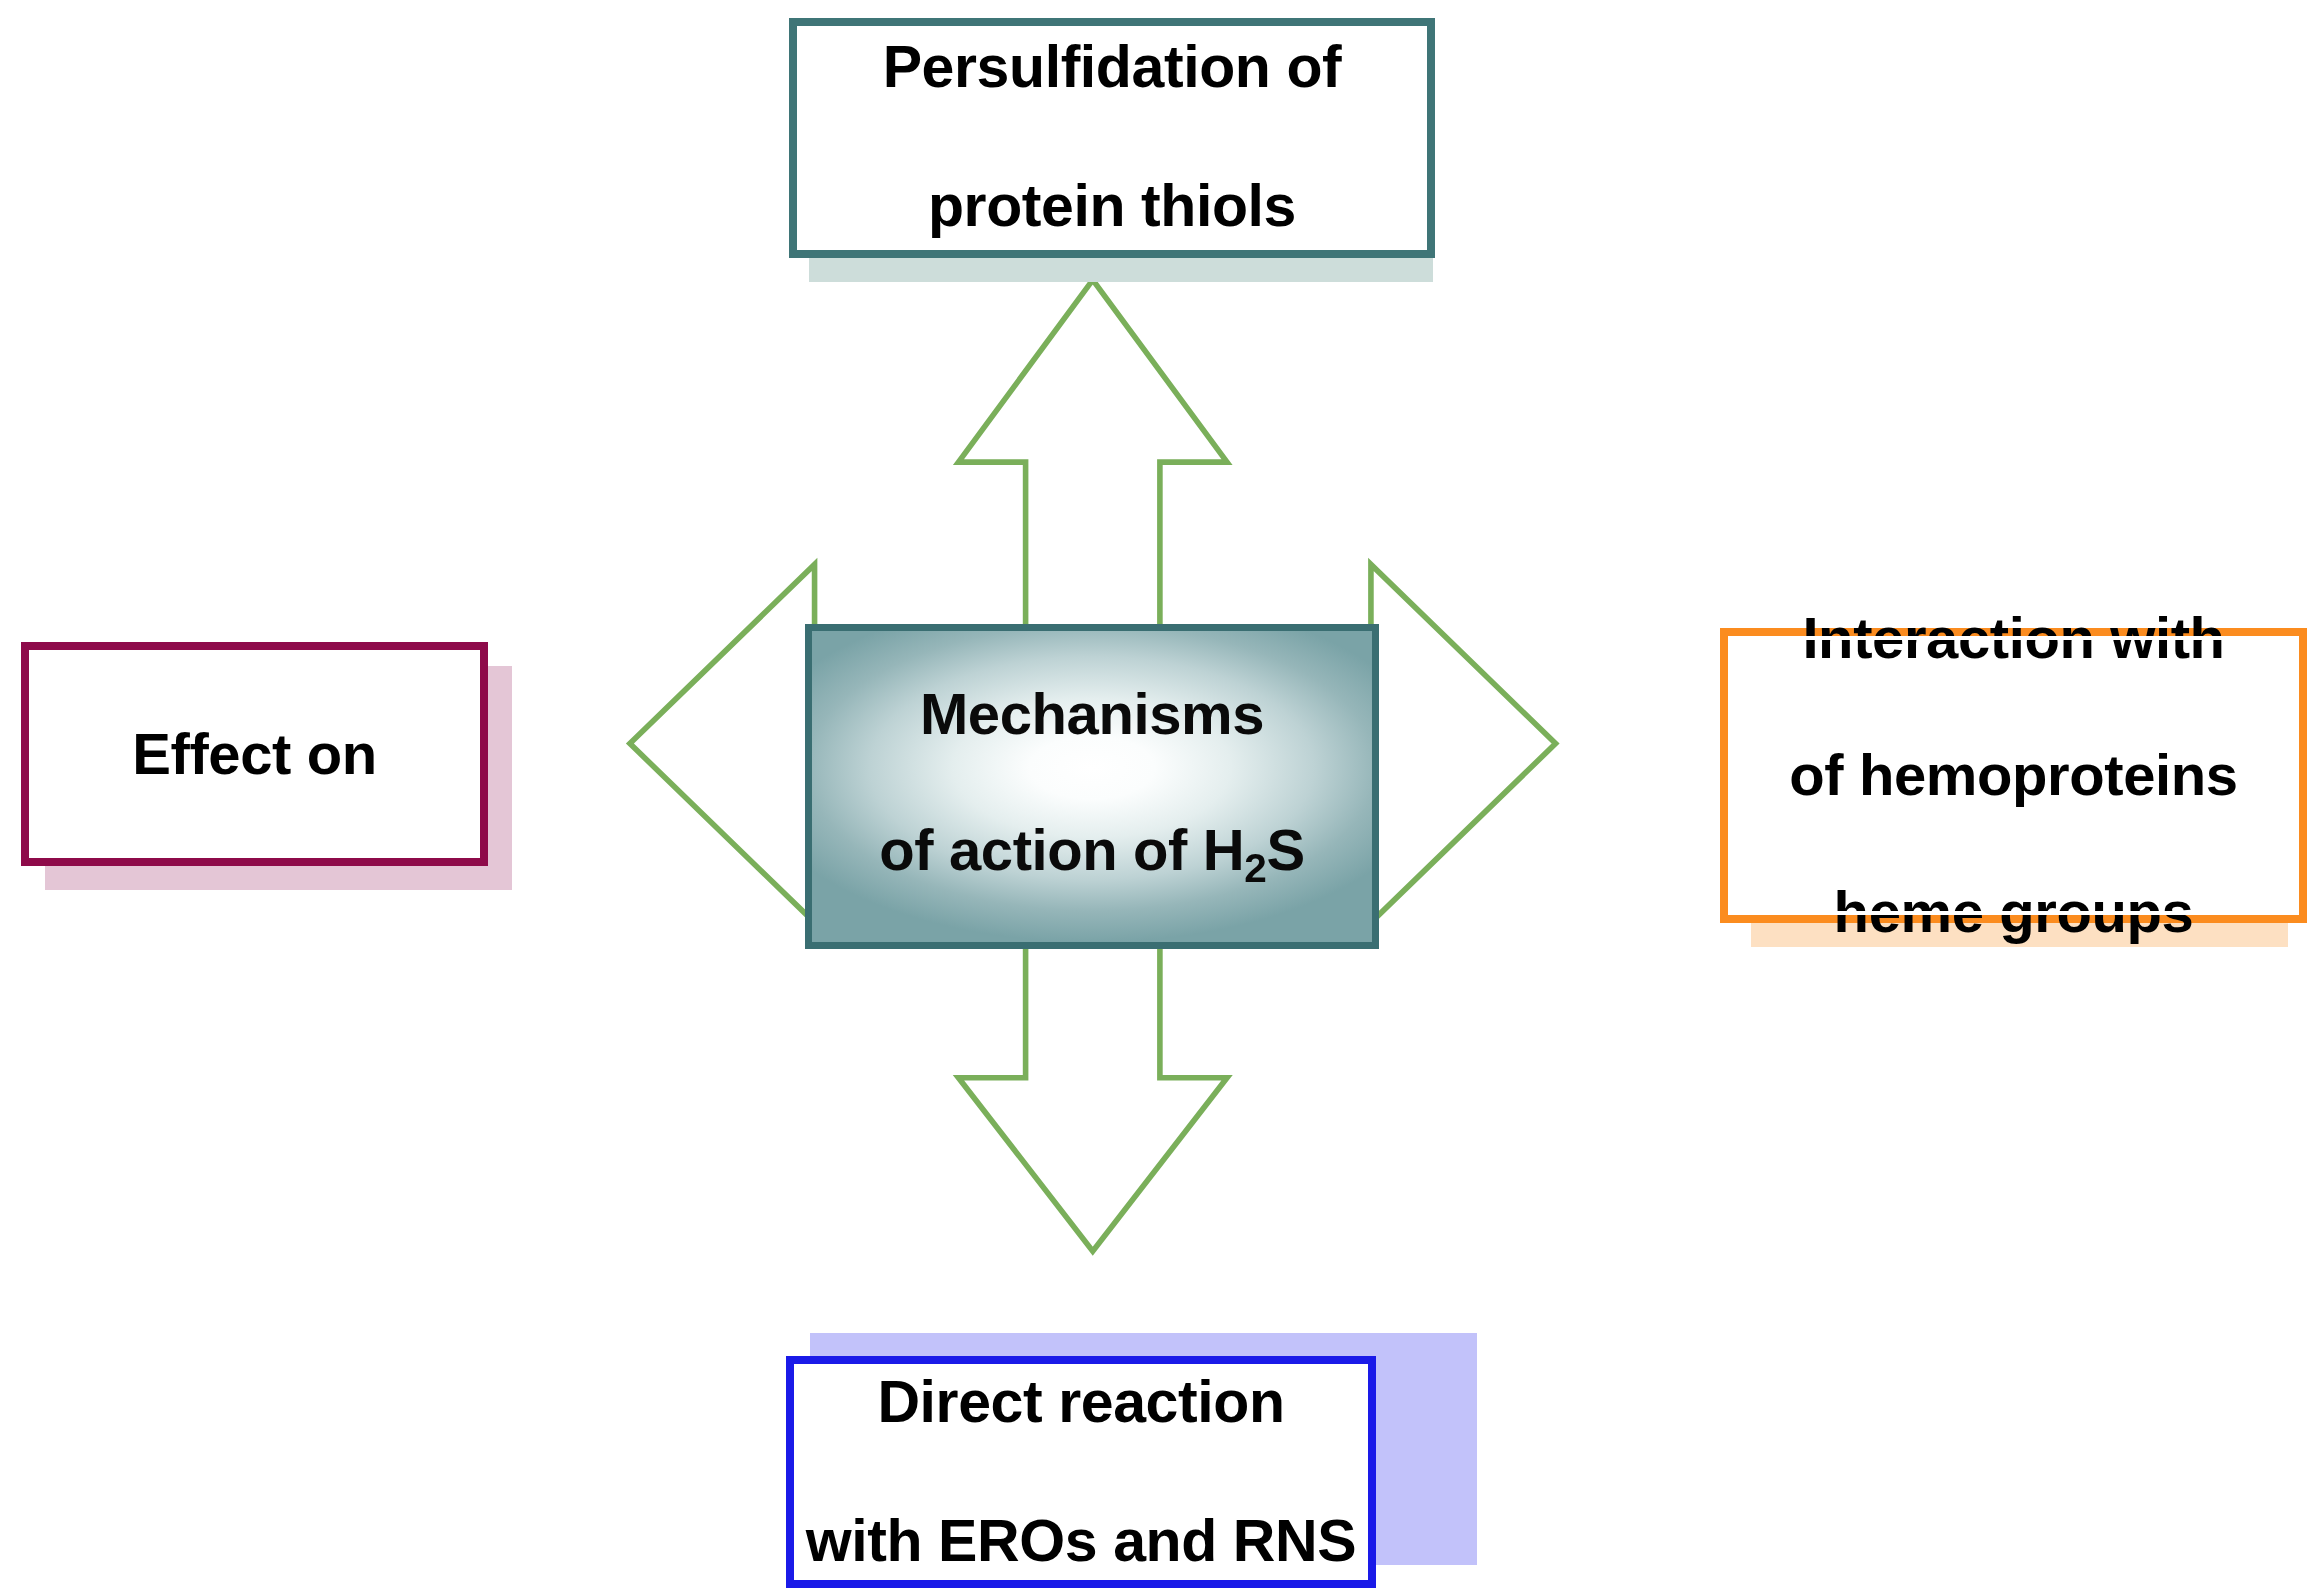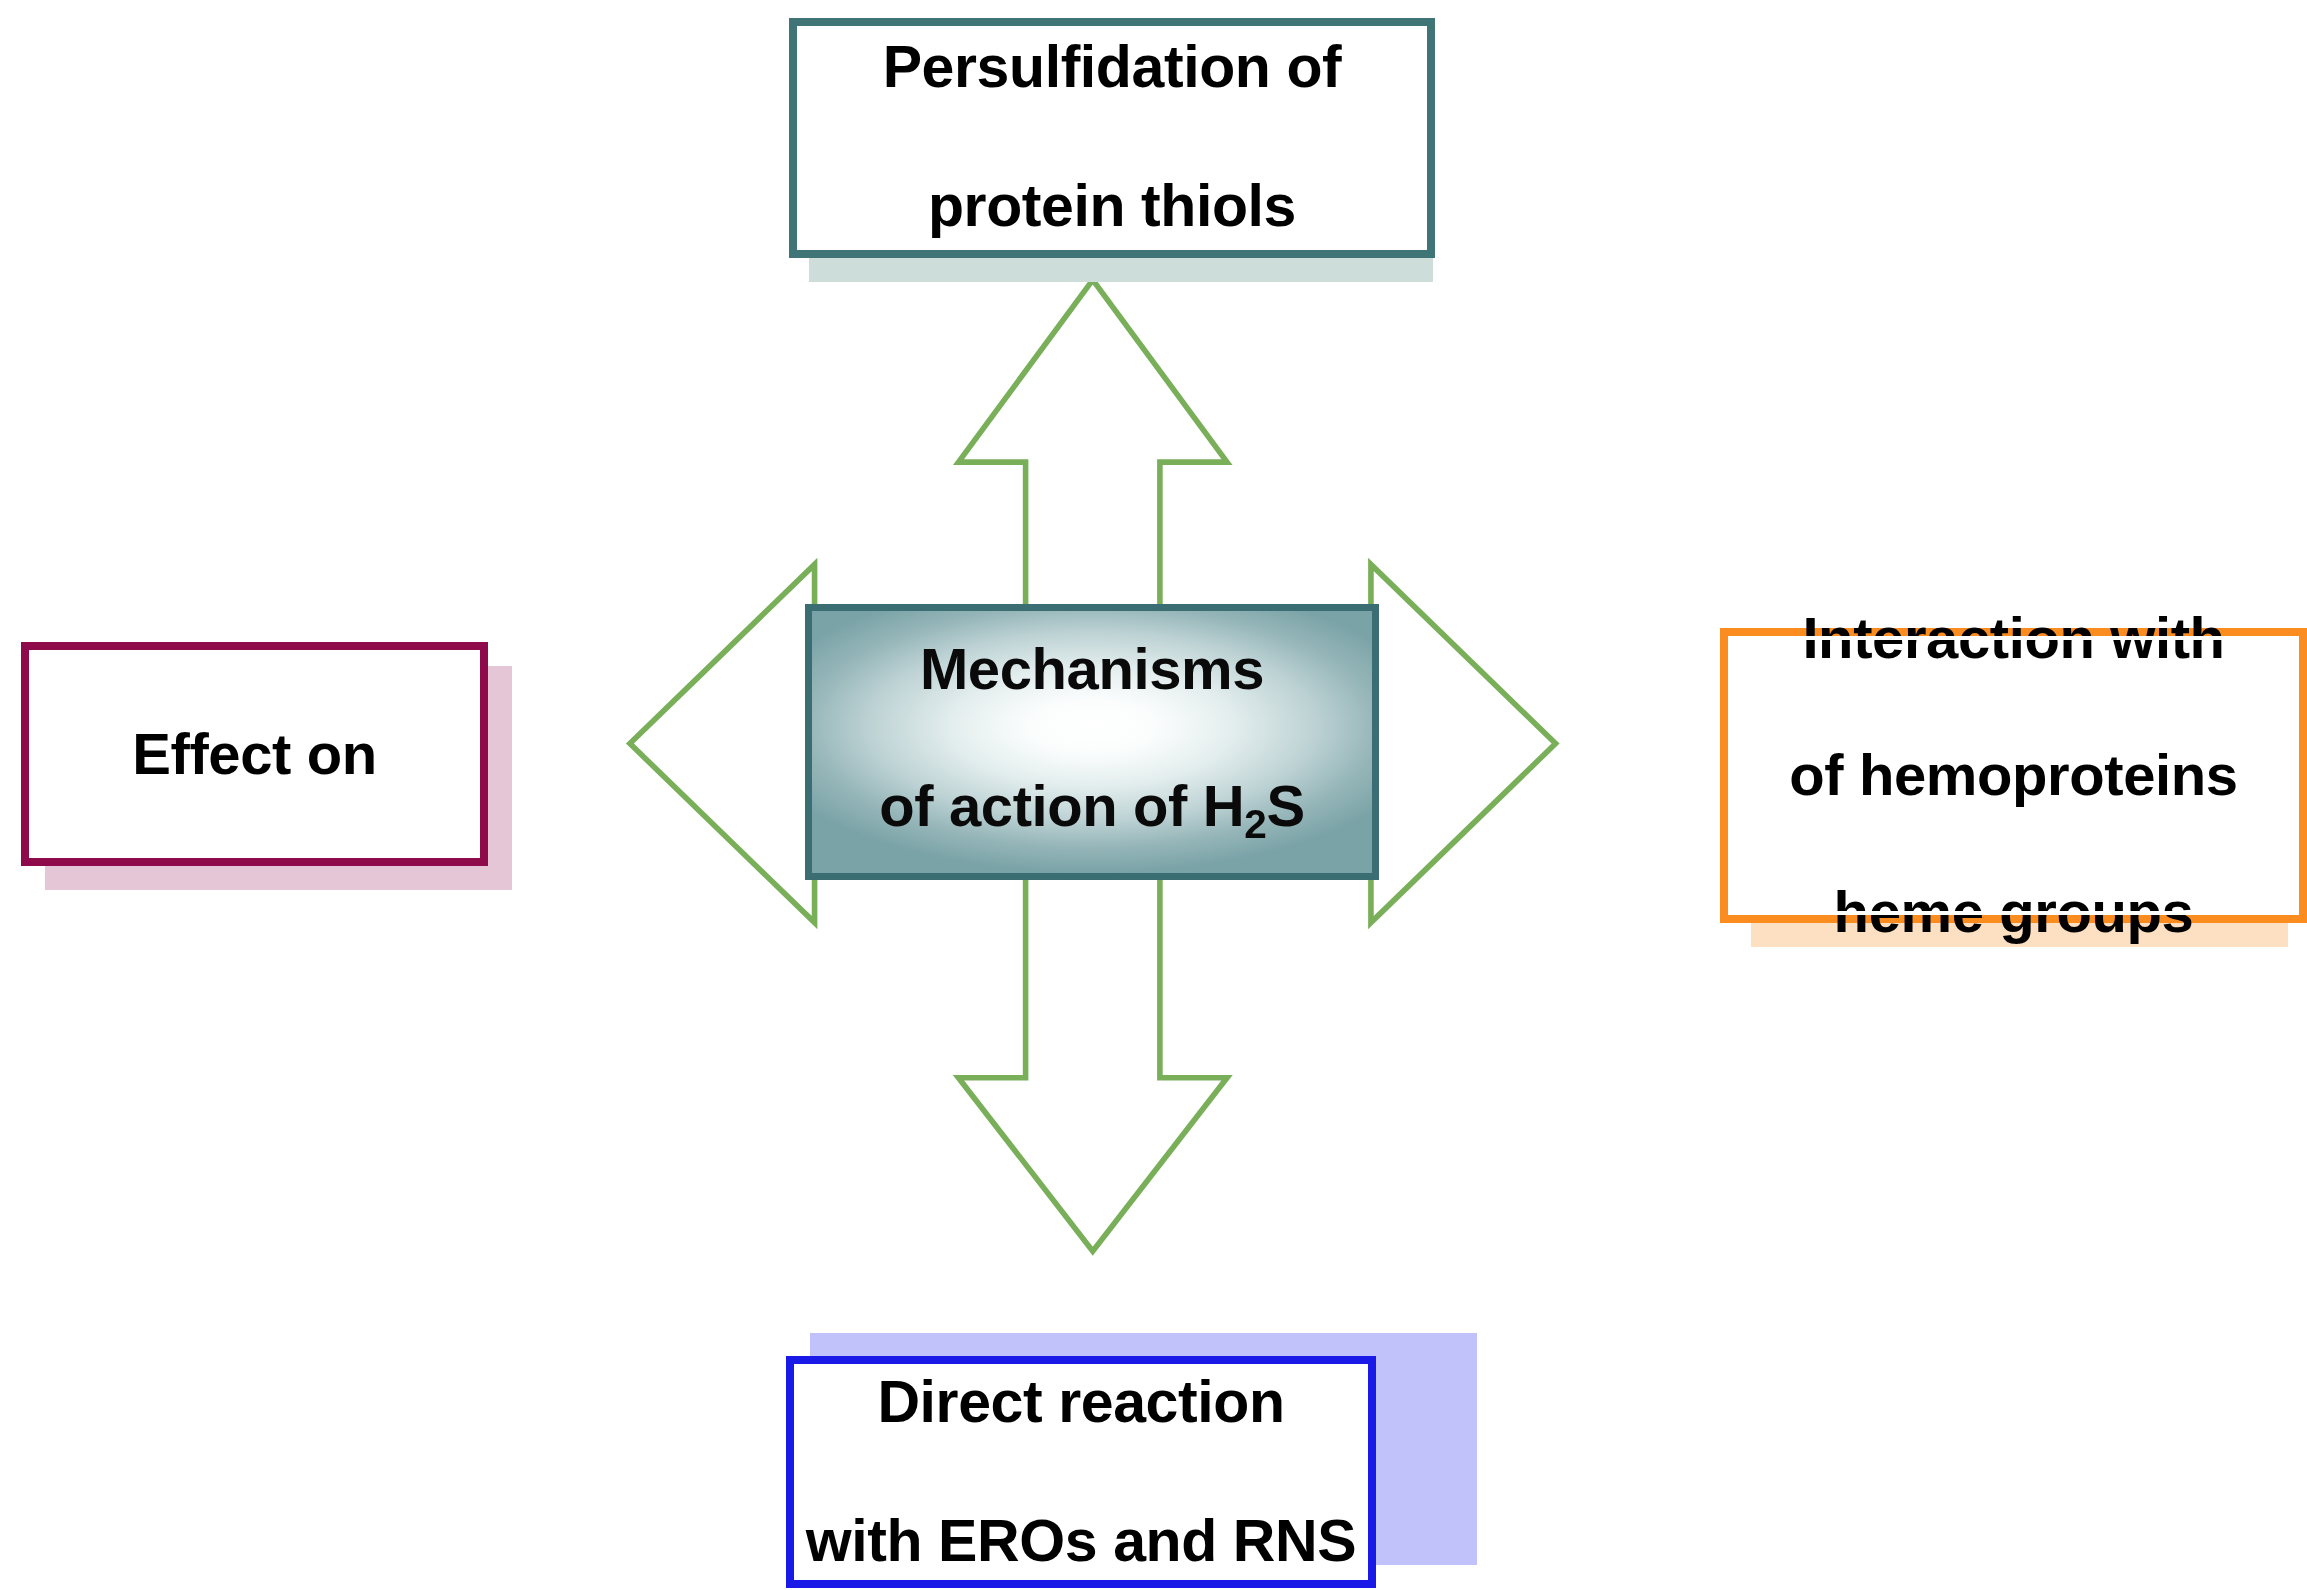--- a/index.html
+++ b/index.html
@@ -111,22 +111,22 @@
   }
   #shadow-bottom {
     left: 810px; top: 1333px;
     width: 667px; height: 232px;
     background: #c2c2fa;
   }
   #node-bottom .node-label { font-size: 59px; }
 
   
   #node-center {
-    left: 805px; top: 604px;
-    width: 574px; height: 276px;
+    left: 805px; top: 624px;
+    width: 574px; height: 325px;
     border: 7.2px solid #3a6e72;
     background:
       radial-gradient(ellipse 62% 56% at 50% 44%,
         #ffffff 0%,
         #fbfdfd 18%,
         #e4eeee 40%,
         #bdd2d4 64%,
         #96b6b9 82%,
         #7aa3a7 100%);
     z-index: 4;

